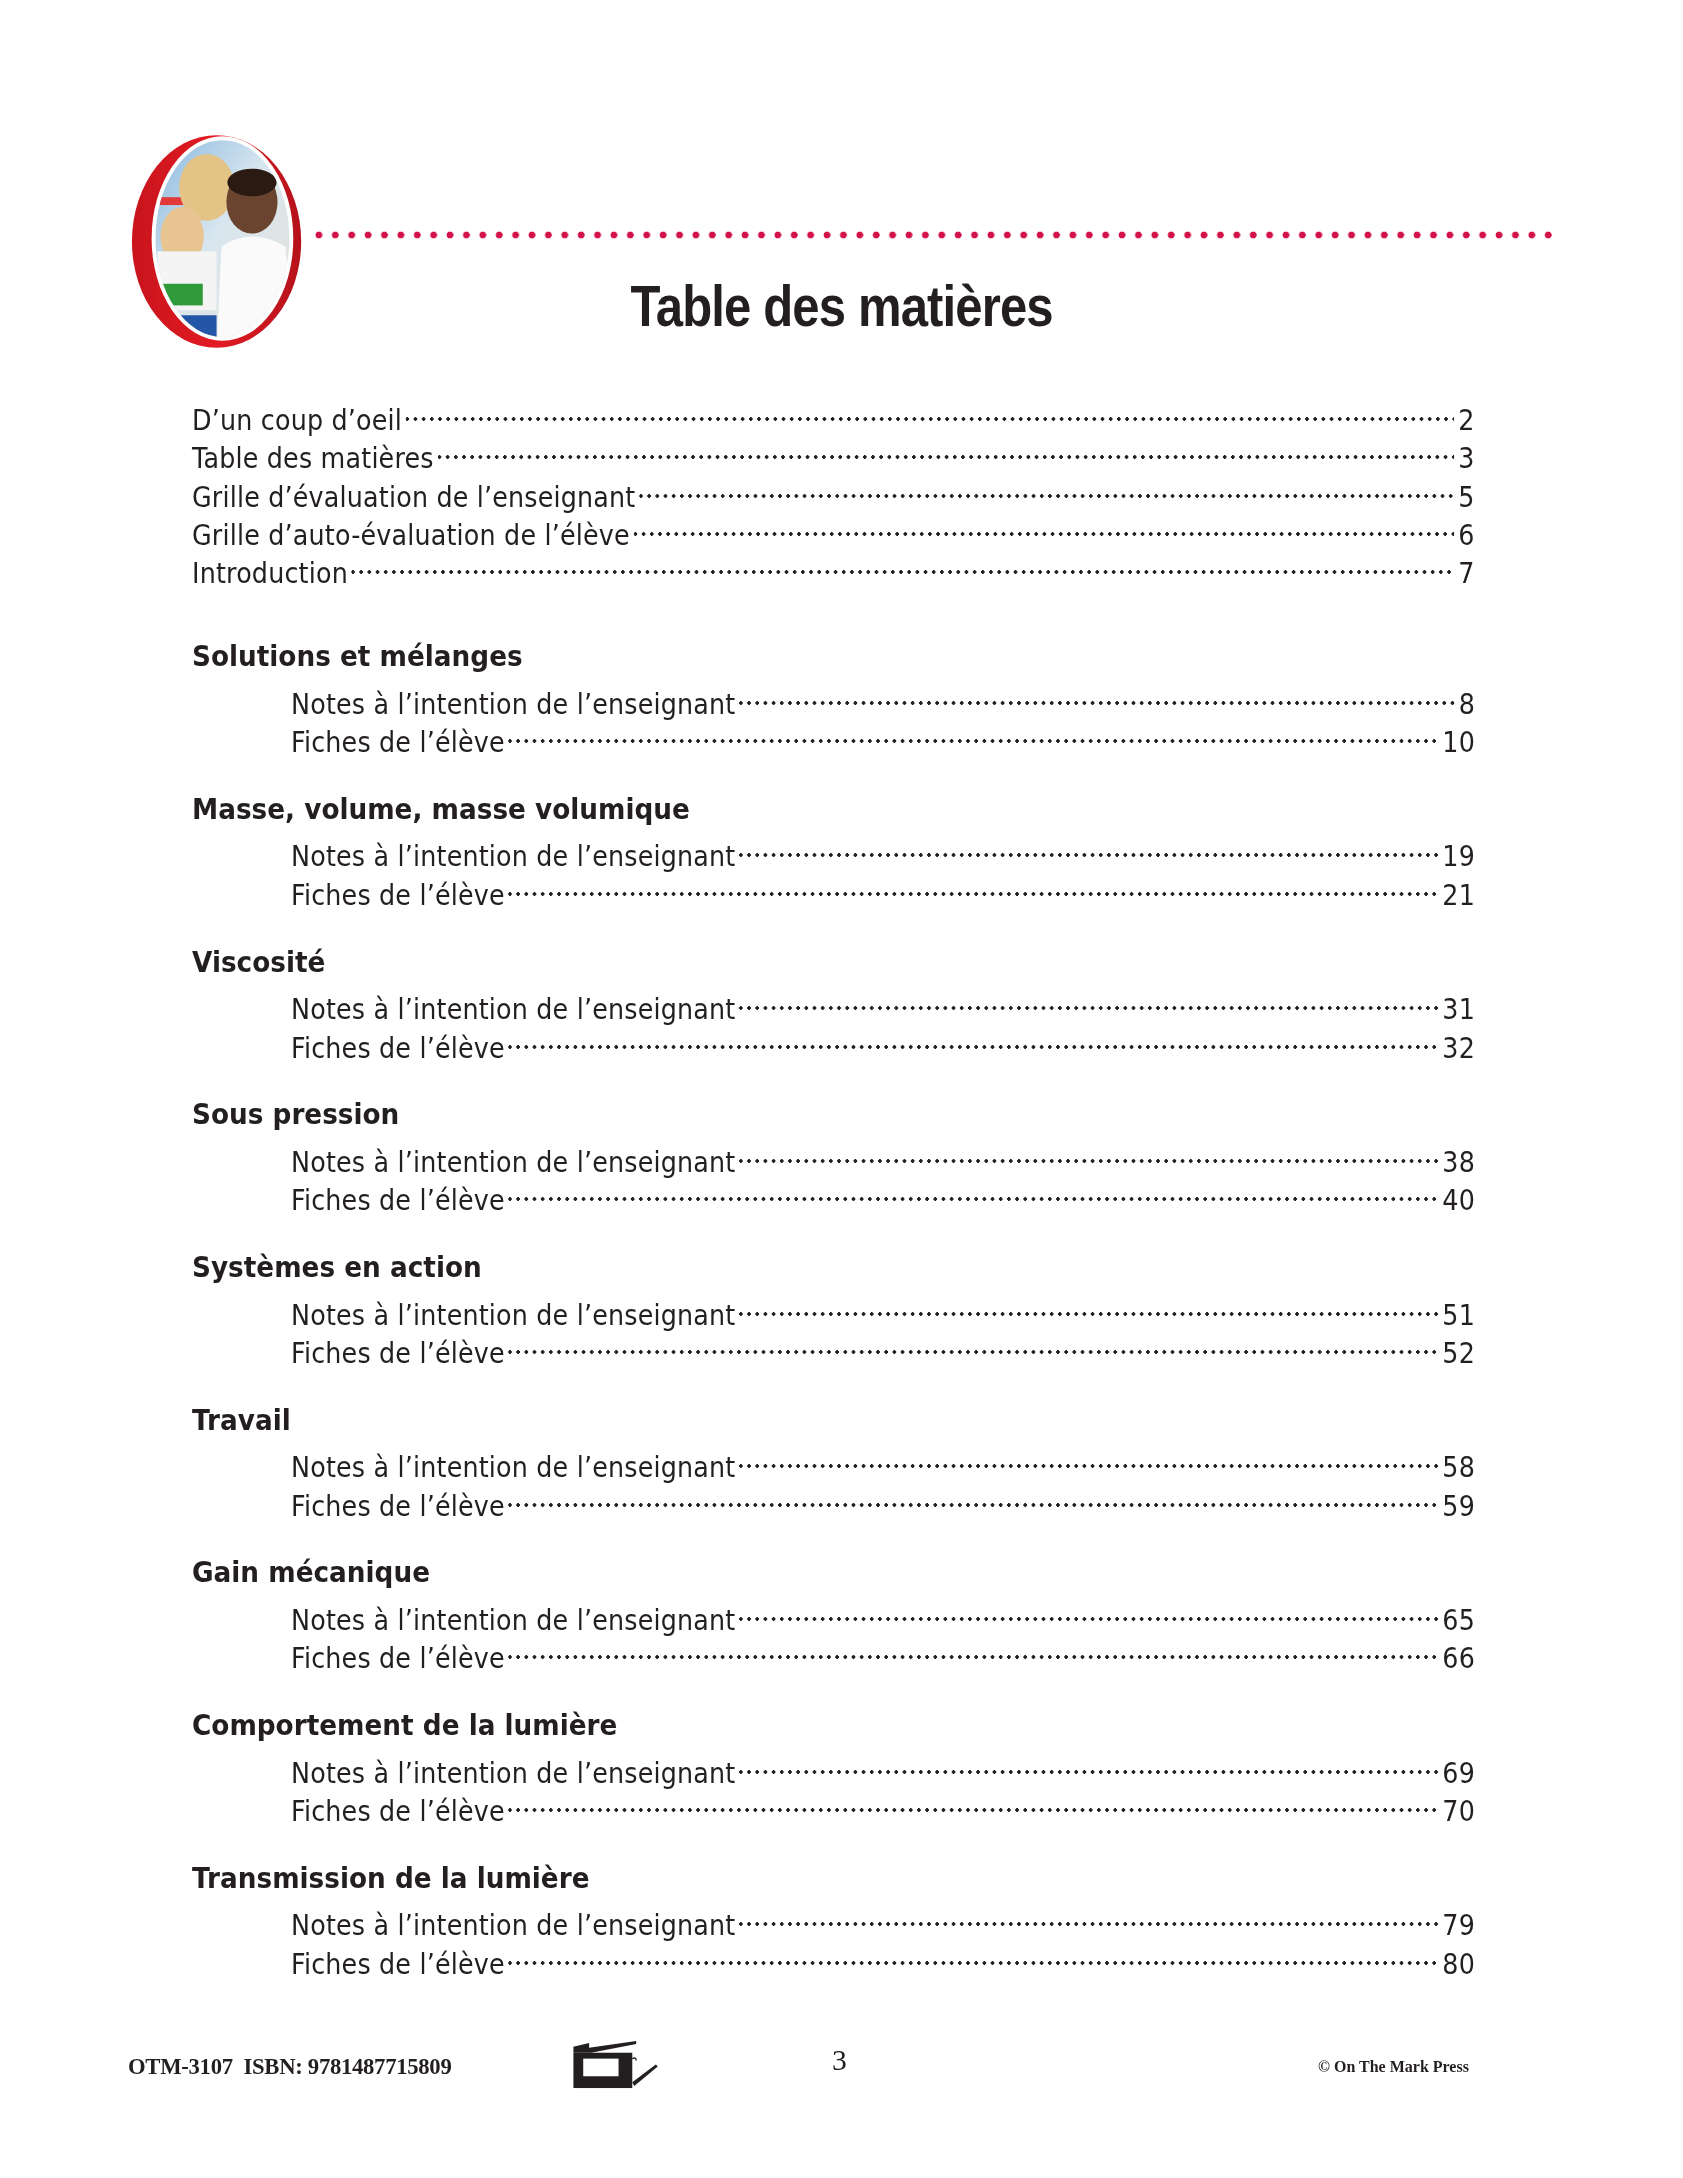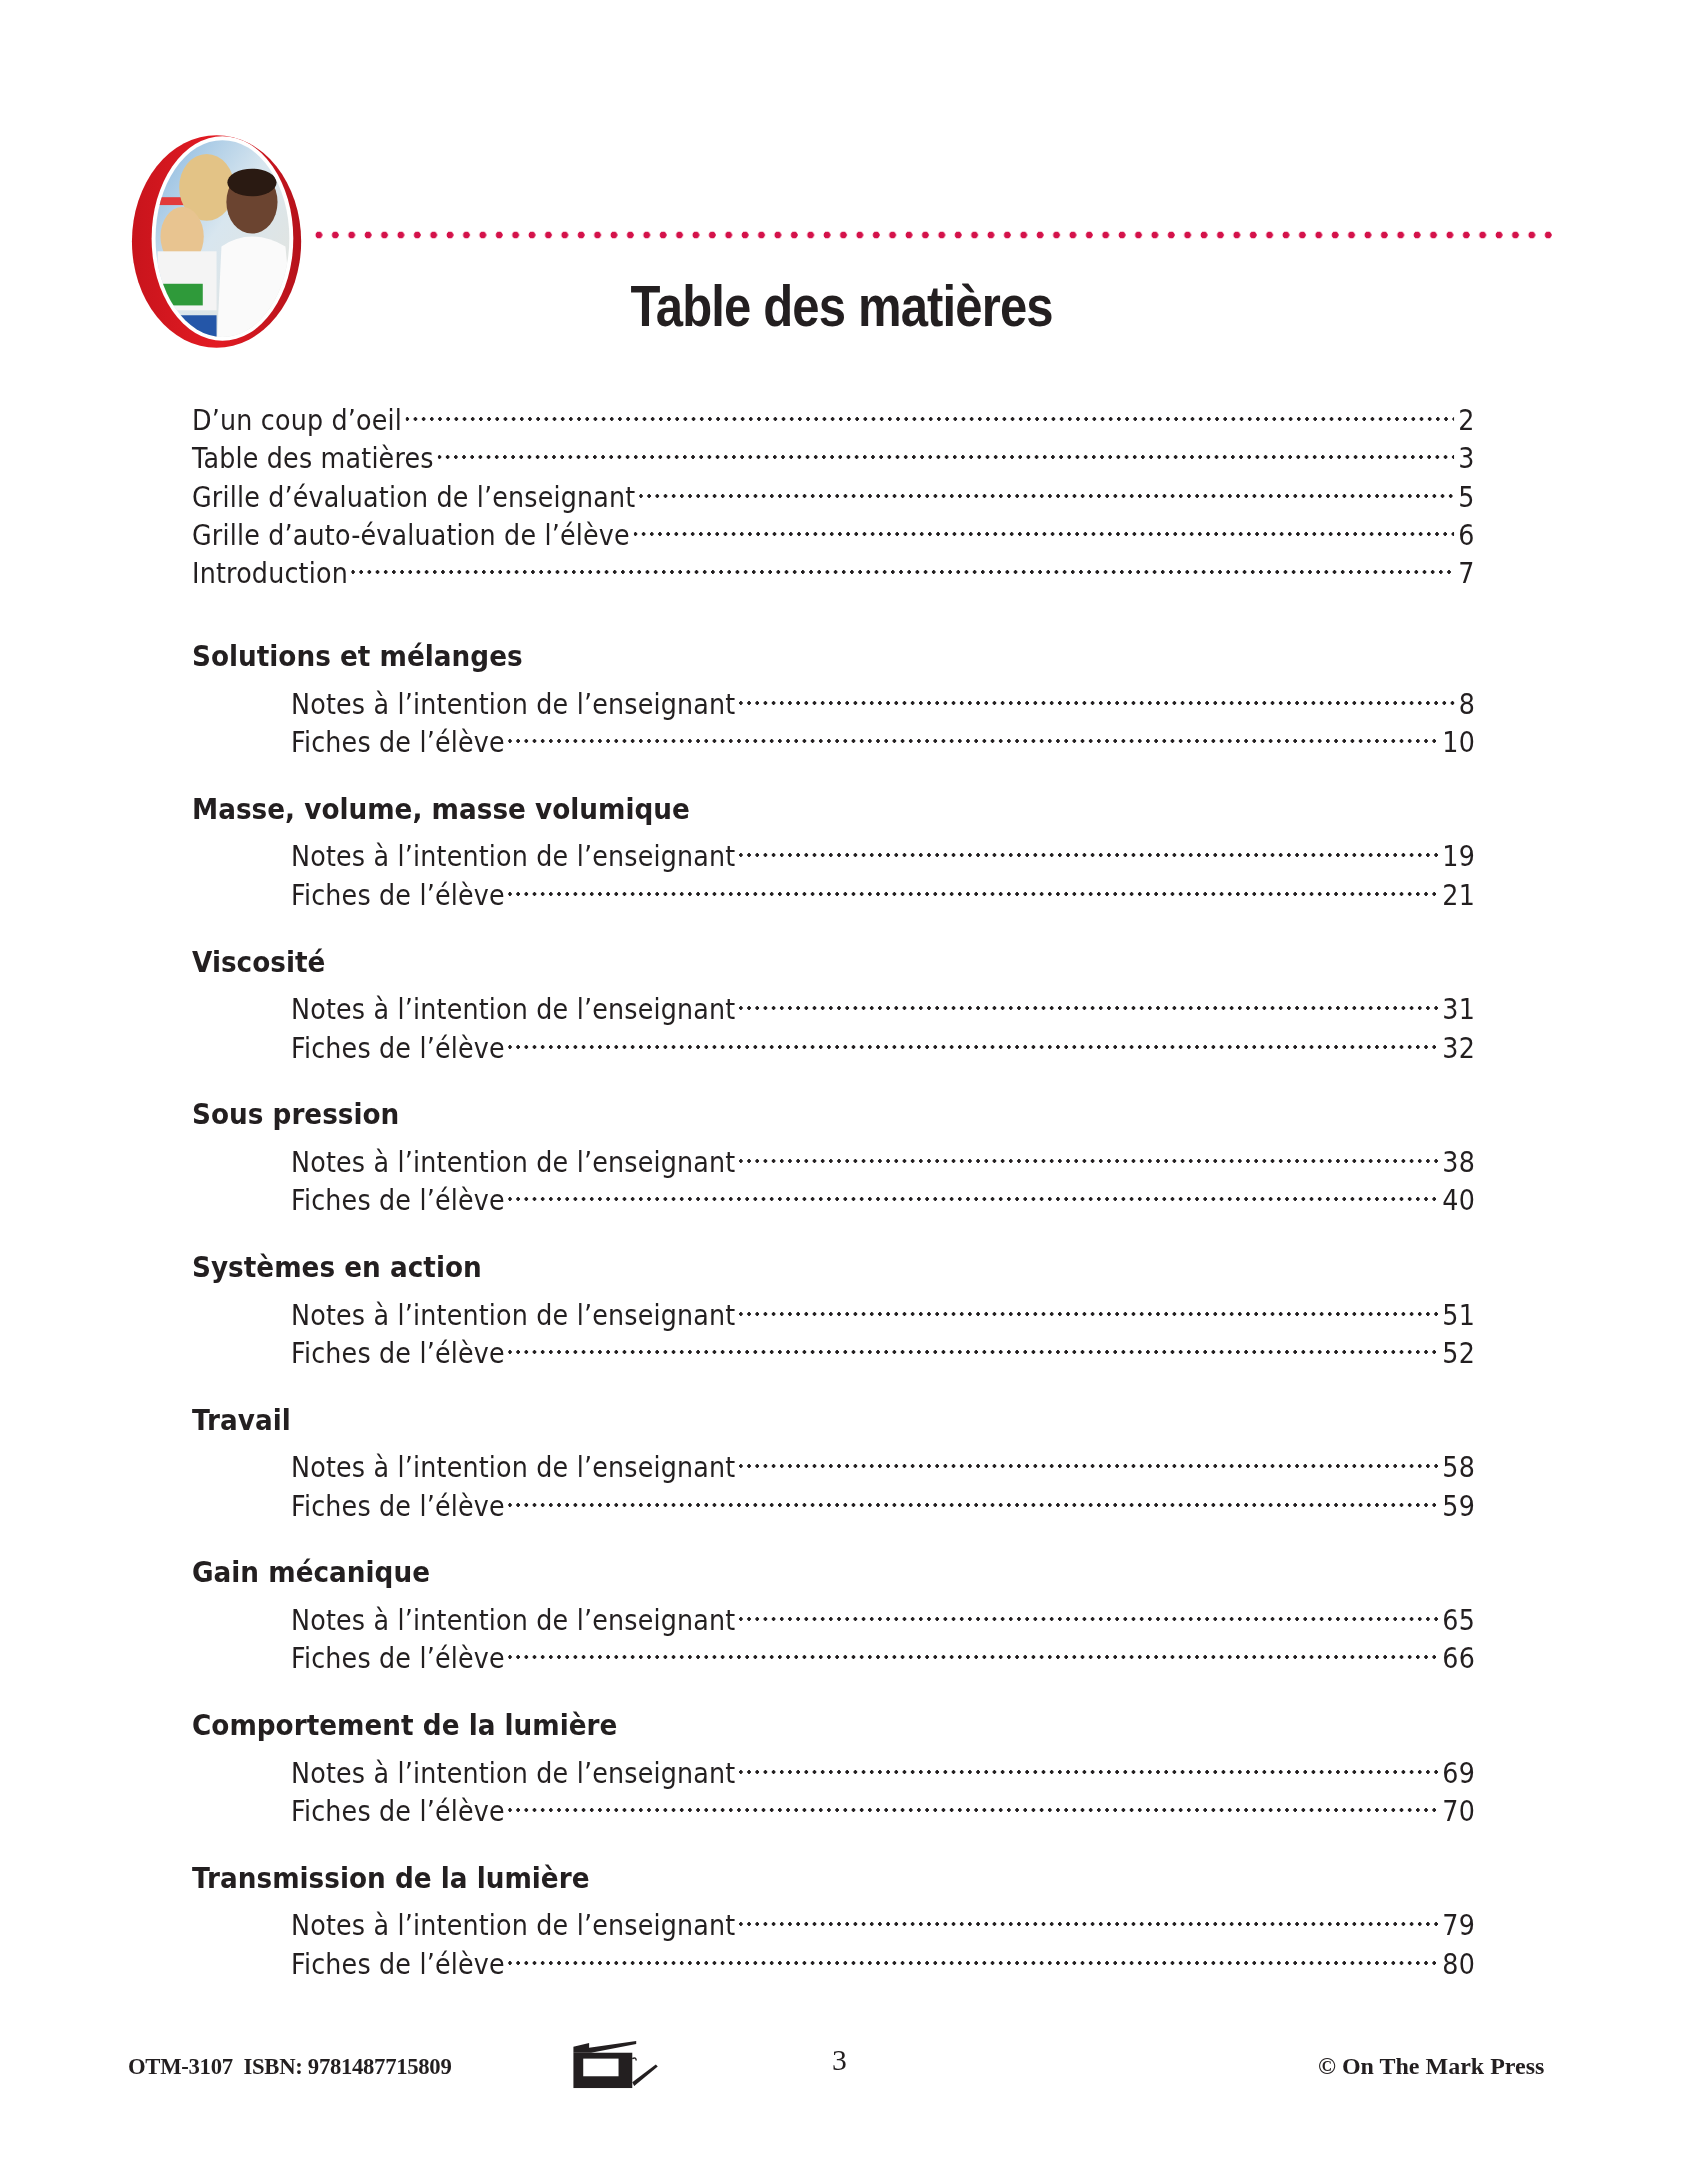--- a/index.html
+++ b/index.html
@@ -114,21 +114,21 @@
       font-family: "Liberation Serif", serif;
       font-size: 29.6px;
       line-height: 39px;
     }
     .footer-copyright {
       position: absolute;
       left: 1318px;
       top: 2049px;
       font-family: "Liberation Serif", serif;
       font-weight: bold;
-      font-size: 24px;
+      font-size: 16px;
       line-height: 35px;
     }
   </style>
 </head>
 <body>
 
 <svg class="logo" viewBox="0 0 186 226">
   <defs>
     <linearGradient id="redgrad" x1="0" y1="0" x2="1" y2="0">
       <stop offset="0" stop-color="#c8141c"></stop>

